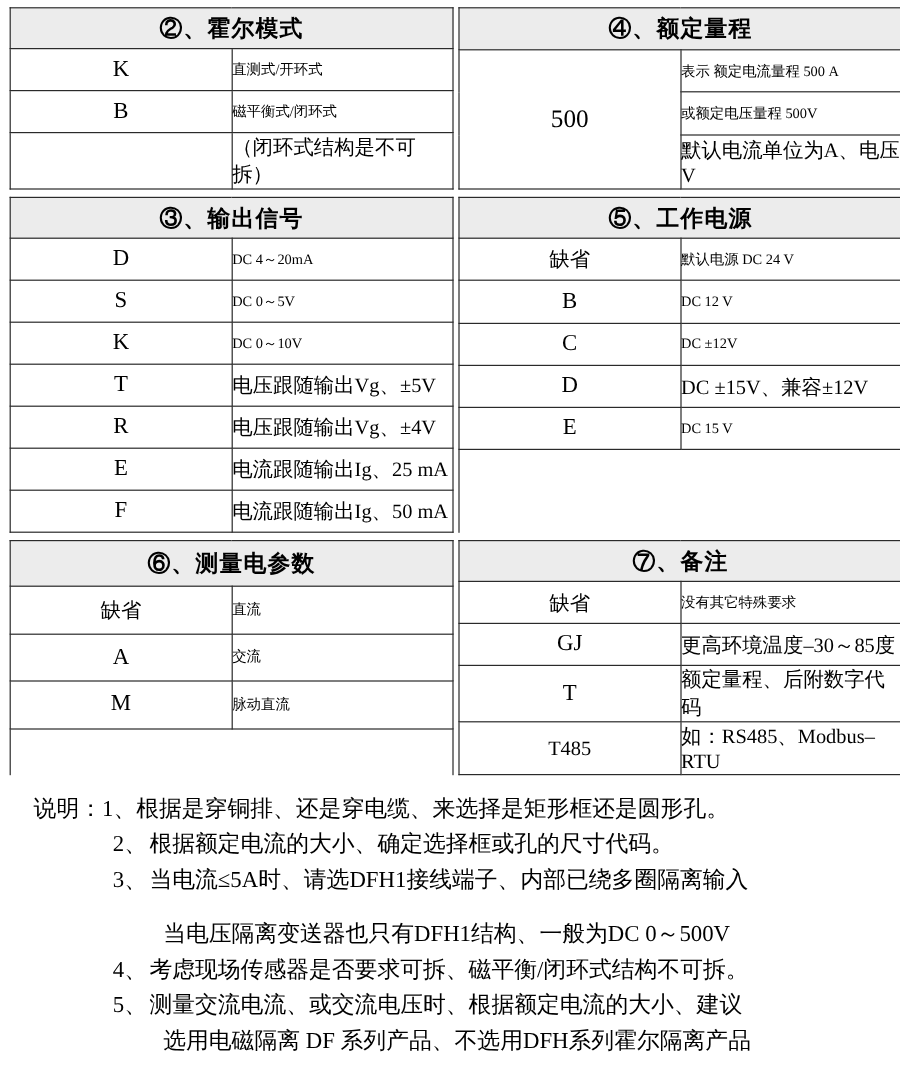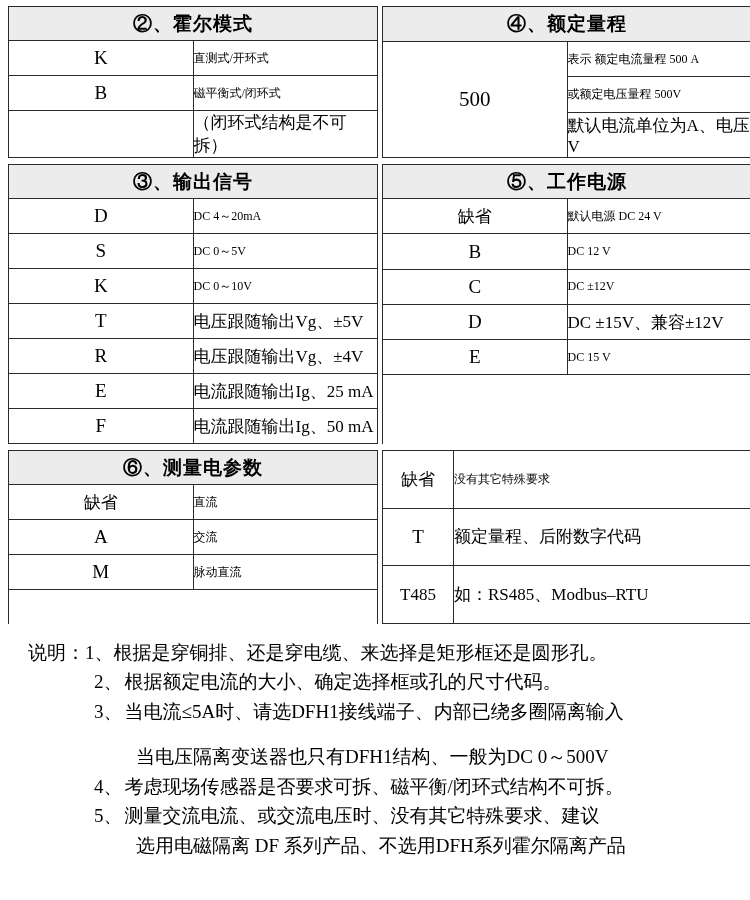--- a/index.html
+++ b/index.html
@@ -261,23 +261,32 @@
         </tr>
         <tr>
           <td class="code" style="border-left:1px solid #2a2a2a;border-right:none;border-bottom:none;"></td>
           <td class="desc" style="border-right:1px solid #2a2a2a;border-bottom:none;border-left:none;"></td>
         </tr>
       </tbody>
     </table>
 
     <table class="blk">
       <tbody>
+        <tr class="hdr">
+          <td colspan="2">
+            <span class="num">⑦</span><span>、备注</span>
+          </td>
+        </tr>
         <tr>
           <td class="code wide">缺省</td>
           <td class="desc">没有其它特殊要求</td>
+        </tr>
+        <tr>
+          <td class="code">GJ</td>
+          <td class="desc small">更高环境温度–30～85度</td>
         </tr>
         <tr>
           <td class="code">T</td>
           <td class="desc small">额定量程、后附数字代码</td>
         </tr>
         <tr>
           <td class="code wide">T485</td>
           <td class="desc small">如：RS485、Modbus–RTU</td>
         </tr>
       </tbody>
@@ -304,19 +313,19 @@
     </div>
     <div class="note-cont" style="padding-left:108px;margin-top:16px;">当电压隔离变送器也只有DFH1结构、一般为DC 0～500V</div>
 
     <div class="note-row indent-note">
       <span class="note-label" style="padding-left:42px;">4、</span>
       <span class="note-body">考虑现场传感器是否要求可拆、磁平衡/闭环式结构不可拆。</span>
     </div>
 
     <div class="note-row indent-note">
       <span class="note-label" style="padding-left:42px;">5、</span>
-      <span class="note-body">测量交流电流、或交流电压时、没有其它特殊要求、建议</span>
+      <span class="note-body">测量交流电流、或交流电压时、根据额定电流的大小、建议</span>
     </div>
     <div class="note-cont" style="padding-left:108px;">选用电磁隔离 DF 系列产品、不选用DFH系列霍尔隔离产品</div>
 
   </div>
 
 </div>
 
 </body></html>

